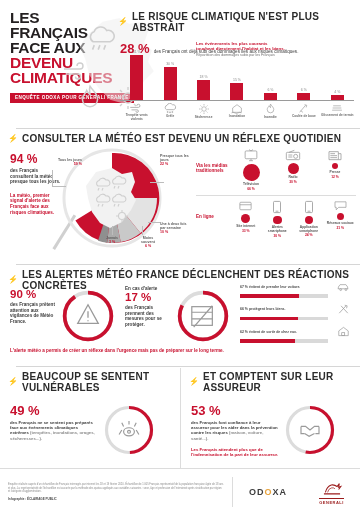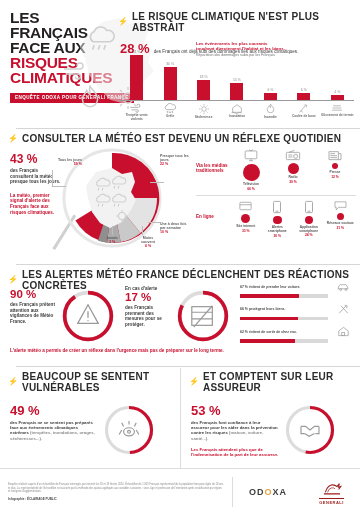--- a/index.html
+++ b/index.html
@@ -145,21 +145,21 @@
       </svg>
       <svg viewBox="0 0 24 24" width="24" height="24" style="left:54px;top:64px">
         <circle cx="12" cy="12" r="5"></circle>
         <path d="M12 1 v3 M12 20 v3 M1 12 h3 M20 12 h3 M4 4 l2 2 M18 18 l2 2 M20 4 l-2 2 M6 18 l-2 2"></path>
       </svg>
     </div>
     <div class="title">
       <div>LES</div>
       <div>FRANÇAIS</div>
       <div>FACE AUX</div>
-      <div class="red">RISQUES</div>
+      <div class="red">DEVENU</div>
       <div class="red">CLIMATIQUES</div>
     </div>
     <div class="subbanner">ENQUÊTE ODOXA POUR GENERALI FRANCE</div>
   </div>
 
   <div class="topright">
     <div class="sec-head" style="padding-left:0">
       <span class="bolt">⚡</span>
       <span class="sec-title">LE RISQUE CLIMATIQUE N'EST PLUS ABSTRAIT</span>
     </div>
@@ -261,21 +261,21 @@
   </div>
 
   <div class="rule" style="position:absolute;top:128px;left:8px;width:344px"></div>
   <div class="meteo" style="position:absolute;top:130px;left:0;width:360px">
     <div class="sec-head">
       <span class="bolt">⚡</span>
       <span class="sec-title">CONSULTER LA MÉTÉO EST DEVENU UN RÉFLEXE QUOTIDIEN</span>
     </div>
 
     <div class="m-left">
-      <div class="m-big">43 %</div>
+      <div class="m-big">94 %</div>
       <div class="m-sub">des Français consultent la météo presque tous les jours.</div>
       <div class="m-red">La météo, premier signal d'alerte des Français face aux risques climatiques.</div>
     </div>
 
     <div class="magn-handle"></div>
     <div class="donut-wrap">
       <svg viewBox="0 0 100 100" width="100" height="100">
         <circle cx="50" cy="50" r="48" fill="none" stroke="#e6e6e6" stroke-width="3"></circle>
 
         <path d="M50 50 L50 5 A45 45 0 1 1 13.4 72.6 Z" fill="#c8102e"></path>

